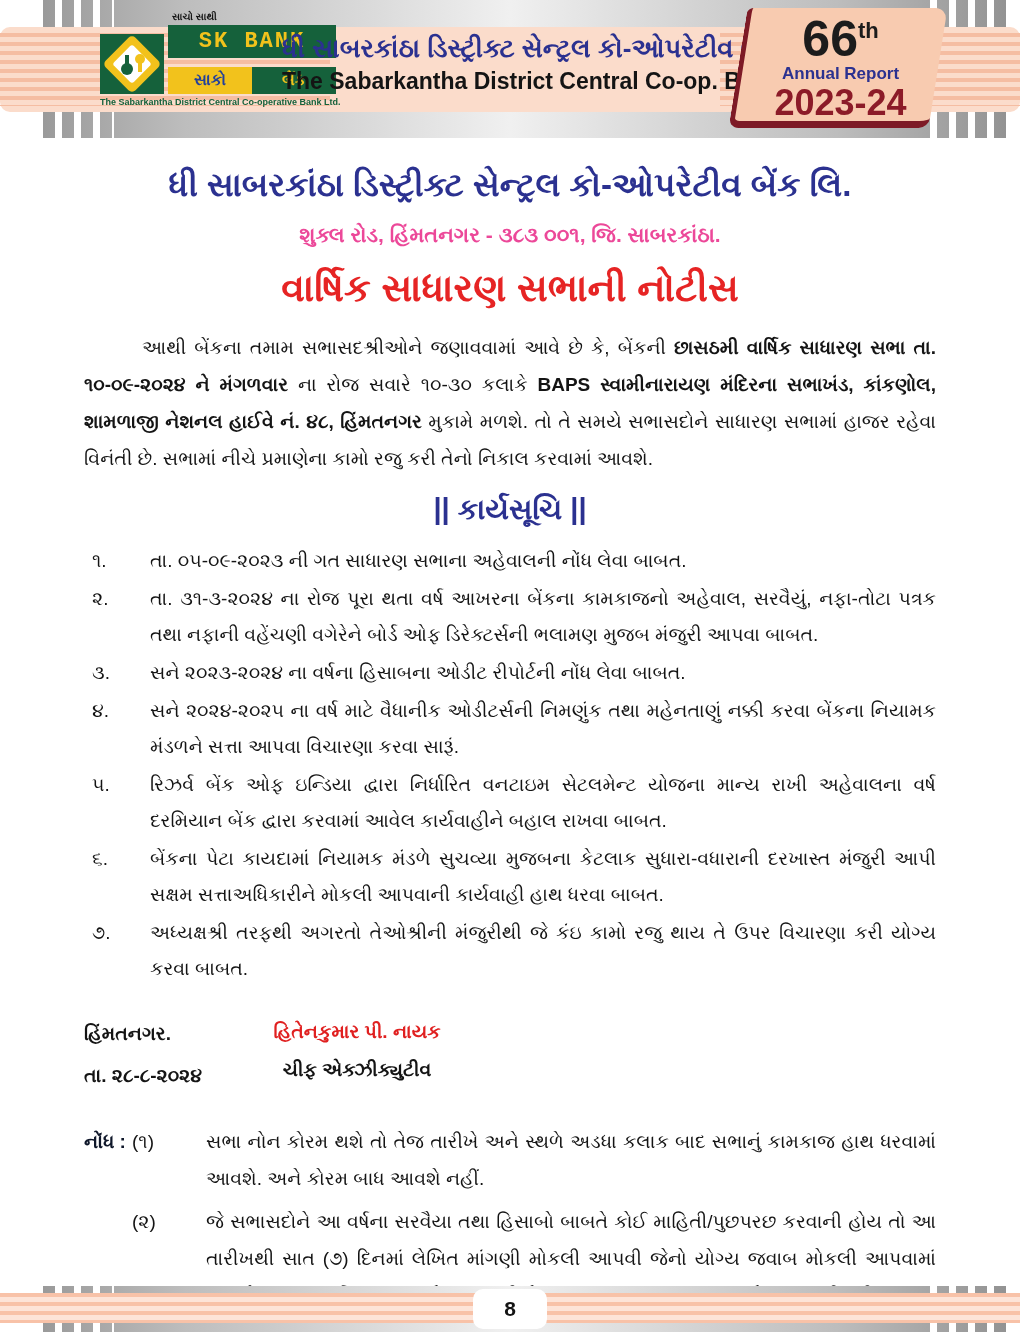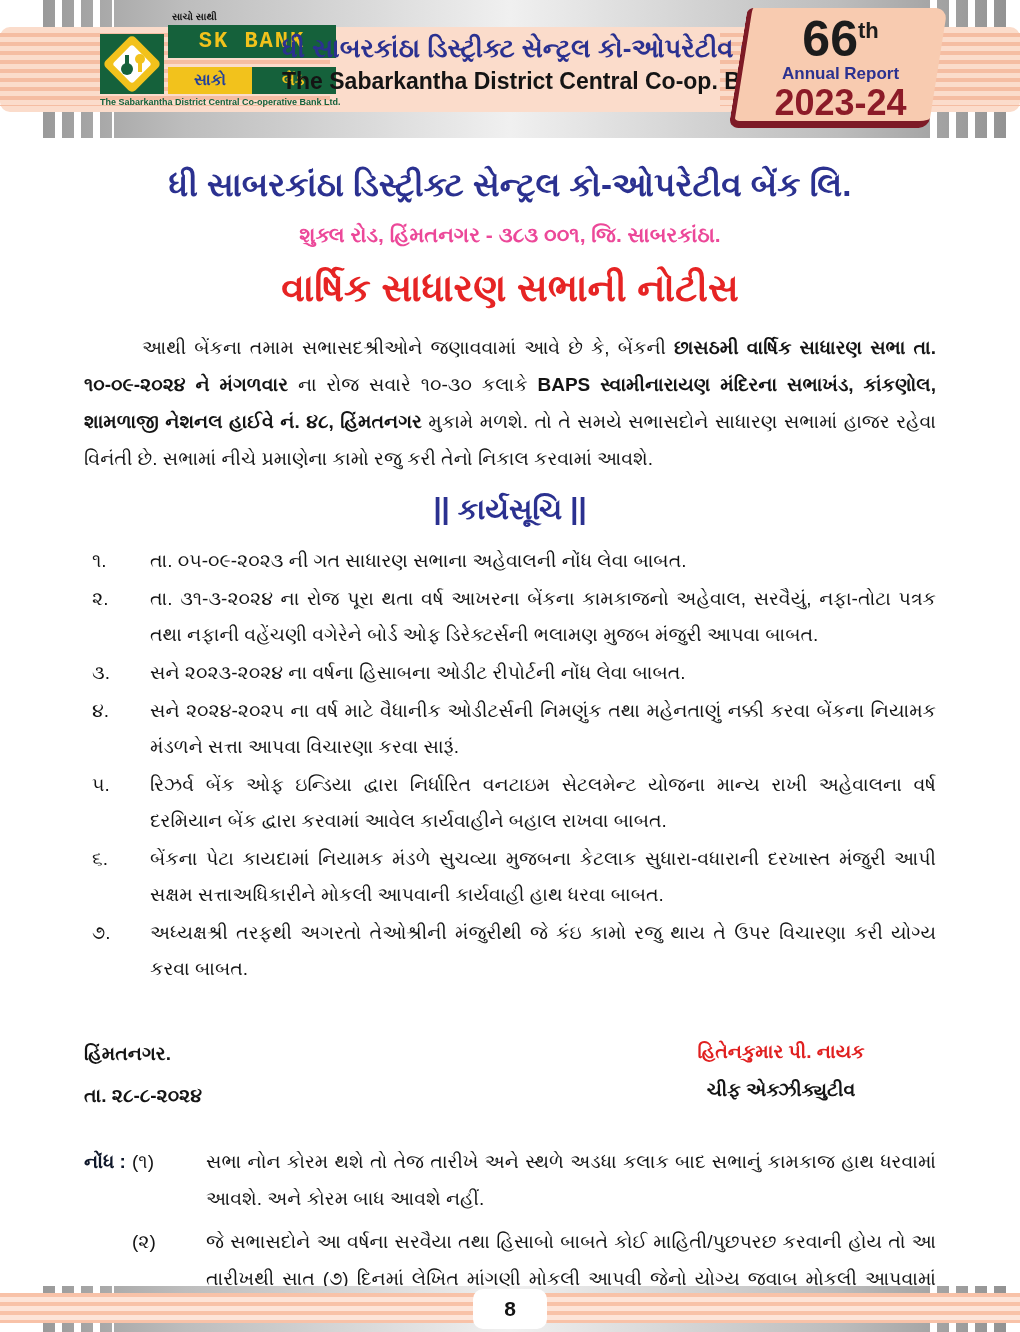--- a/index.html
+++ b/index.html
@@ -87,21 +87,21 @@
   }
   .intro b{font-weight:800;}
 
   .agenda-heading{margin-top:16px; text-align:center; font-size:29px; font-weight:bold; color:#2b3190;}
 
   .agenda{margin-top:16px;}
   .agenda-item{display:flex; font-size:19px; line-height:36px; font-weight:500; margin-bottom:2px;}
   .agenda-num{flex:0 0 66px; padding-left:8px;}
   .agenda-text{flex:1; text-align:justify;}
 
-  .signature-row{display:flex; justify-content:space-between; margin-top:46px; font-size:19px; font-weight:600;}
+  .signature-row{display:flex; margin-top:26px; font-size:19px; font-weight:600;}
   .sig-left div{line-height:42px;}
   .sig-right{width:310px; text-align:center;}
   .sig-right div{line-height:38px;}
   .sig-name{color:#e02020; font-weight:800;}
 
   .notes{margin-top:26px;}
   .note-row{display:flex; font-size:19px; line-height:37px; font-weight:500; margin-top:6px;}
   .note-label{flex:0 0 48px; color:#0f172a; font-weight:800;}
   .note-num{flex:0 0 74px;}
   .note-text{flex:1; text-align:justify;}

